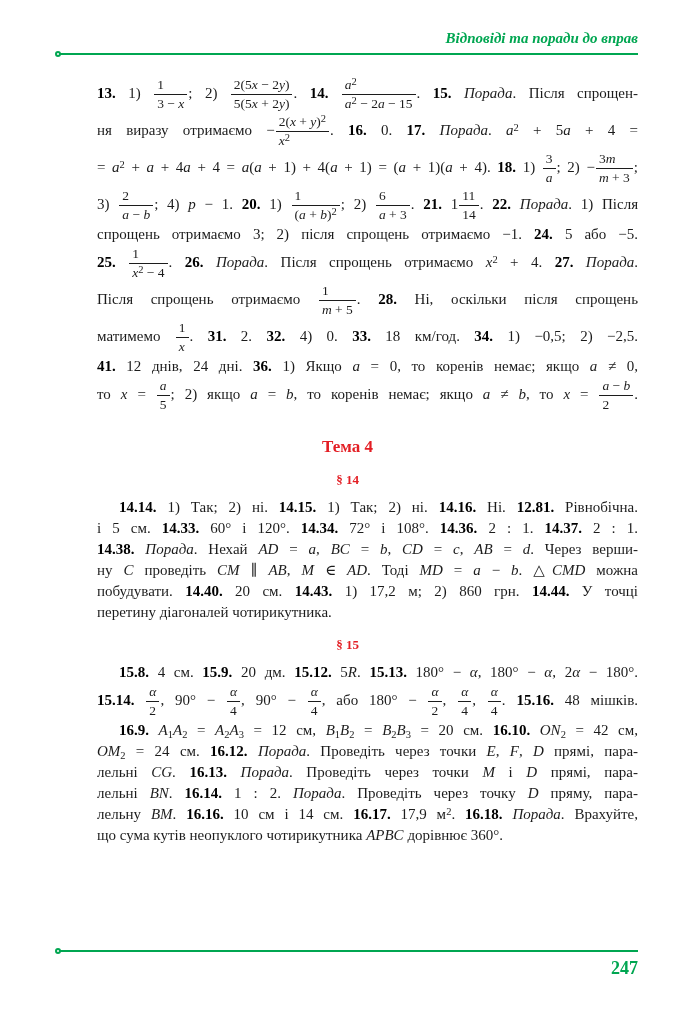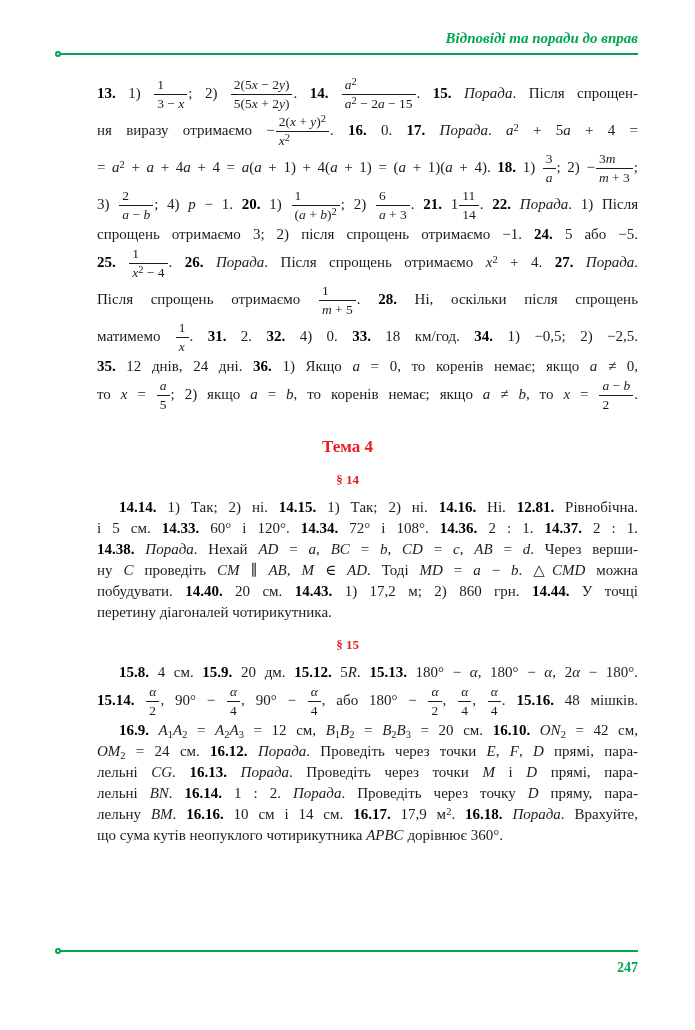--- a/index.html
+++ b/index.html
@@ -40,21 +40,21 @@
   .frac {
     display:inline-block; vertical-align:middle; text-align:center;
     font-size:13.5px; line-height:16px; margin:1px 1px;
   }
   .frac .num { display:block; padding:0 3px 1px; border-bottom:1px solid #1c1c1c; }
   .frac .den { display:block; padding:1px 3px 0;text-align:center; }
   sup { font-size:10.5px; line-height:0; position:relative; top:-4px; vertical-align:baseline; }
   sub { font-size:10.5px; line-height:0; position:relative; top:3px; vertical-align:baseline; }
   footer { position:absolute; left:57px; right:57px; top:950px; }
   .page-number {
-    text-align:right; font-weight:bold; font-size:14px;
+    text-align:right; font-weight:bold; font-size:18px;
     color:var(--green); padding-top:5px; line-height:22px;
   }
 </style>
 </head>
 <body>
 
 <div class="page">
 
   <header>
     <div class="header-title">Відповіді та поради до вправ</div>
@@ -66,21 +66,21 @@
   <main id="content">
       <div class="para">
         <div class="line"><b>13.</b> 1) <span class="frac"><span class="num">1</span><span class="den">3 − <i>x</i></span></span>; 2) <span class="frac"><span class="num">2(5<i>x</i> − 2<i>y</i>)</span><span class="den">5(5<i>x</i> + 2<i>y</i>)</span></span>. <b>14.</b> <span class="frac"><span class="num"><i>a</i><sup>2</sup></span><span class="den"><i>a</i><sup>2</sup> − 2<i>a</i> − 15</span></span>. <b>15.</b> <i>Порада</i>. Після спрощен-</div>
         <div class="line">ня виразу отримаємо −<span class="frac"><span class="num">2(<i>x</i> + <i>y</i>)<sup>2</sup></span><span class="den"><i>x</i><sup>2</sup></span></span>. <b>16.</b> 0. <b>17.</b> <i>Порада</i>. <i>a</i><sup>2</sup> + 5<i>a</i> + 4 =</div>
         <div class="line">= <i>a</i><sup>2</sup> + <i>a</i> + 4<i>a</i> + 4 = <i>a</i>(<i>a</i> + 1) + 4(<i>a</i> + 1) = (<i>a</i> + 1)(<i>a</i> + 4). <b>18.</b> 1) <span class="frac"><span class="num">3</span><span class="den"><i>a</i></span></span>; 2) −<span class="frac"><span class="num">3<i>m</i></span><span class="den"><i>m</i> + 3</span></span>;</div>
         <div class="line">3) <span class="frac"><span class="num">2</span><span class="den"><i>a</i> − <i>b</i></span></span>; 4) <i>p</i> − 1. <b>20.</b> 1) <span class="frac"><span class="num">1</span><span class="den">(<i>a</i> + <i>b</i>)<sup>2</sup></span></span>; 2) <span class="frac"><span class="num">6</span><span class="den"><i>a</i> + 3</span></span>. <b>21.</b> 1<span class="frac"><span class="num">11</span><span class="den">14</span></span>. <b>22.</b> <i>Порада</i>. 1) Після</div>
         <div class="line">спрощень отримаємо 3; 2) після спрощень отримаємо −1. <b>24.</b> 5 або −5.</div>
         <div class="line"><b>25.</b> <span class="frac"><span class="num">1</span><span class="den"><i>x</i><sup>2</sup> − 4</span></span>. <b>26.</b> <i>Порада</i>. Після спрощень отримаємо <i>x</i><sup>2</sup> + 4. <b>27.</b> <i>Порада</i>.</div>
         <div class="line">Після спрощень отримаємо <span class="frac"><span class="num">1</span><span class="den"><i>m</i> + 5</span></span>. <b>28.</b> Ні, оскільки після спрощень</div>
         <div class="line">матимемо <span class="frac"><span class="num">1</span><span class="den"><i>x</i></span></span>. <b>31.</b> 2. <b>32.</b> 4) 0. <b>33.</b> 18 км/год. <b>34.</b> 1) −0,5; 2) −2,5.</div>
-        <div class="line"><b>35.</b> 12 днів, 24 дні. <b>36.</b> 1) Якщо <i>a</i> = 0, то коренів немає; якщо <i>a</i> ≠ 0,</div>
+        <div class="line"><b>41.</b> 12 днів, 24 дні. <b>36.</b> 1) Якщо <i>a</i> = 0, то коренів немає; якщо <i>a</i> ≠ 0,</div>
         <div class="line">то <i>x</i> = <span class="frac"><span class="num"><i>a</i></span><span class="den">5</span></span>; 2) якщо <i>a</i> = <i>b</i>, то коренів немає; якщо <i>a</i> ≠ <i>b</i>, то <i>x</i> = <span class="frac"><span class="num"><i>a</i> − <i>b</i></span><span class="den">2</span></span>.</div>
       </div>
       <div class="theme-heading">Тема 4</div>
       <div class="section-heading">§ 14</div>
       <div class="para">
         <div class="line ind"><b>14.14.</b> 1) Так; 2) ні. <b>14.15.</b> 1) Так; 2) ні. <b>14.16.</b> Ні. <b>12.81.</b> Рівнобічна.</div>
         <div class="line">і 5 см. <b>14.33.</b> 60° і 120°. <b>14.34.</b> 72° і 108°. <b>14.36.</b> 2 : 1. <b>14.37.</b> 2 : 1.</div>
         <div class="line"><b>14.38.</b> <i>Порада</i>. Нехай <i>AD</i> = <i>a</i>, <i>BC</i> = <i>b</i>, <i>CD</i> = <i>c</i>, <i>AB</i> = <i>d</i>. Через верши-</div>
         <div class="line">ну <i>C</i> проведіть <i>CM</i> ∥ <i>AB</i>, <i>M</i> ∈ <i>AD</i>. Тоді <i>MD</i> = <i>a</i> − <i>b</i>. △<i>CMD</i> можна</div>
         <div class="line">побудувати. <b>14.40.</b> 20 см. <b>14.43.</b> 1) 17,2 м; 2) 860 грн. <b>14.44.</b> У точці</div>

